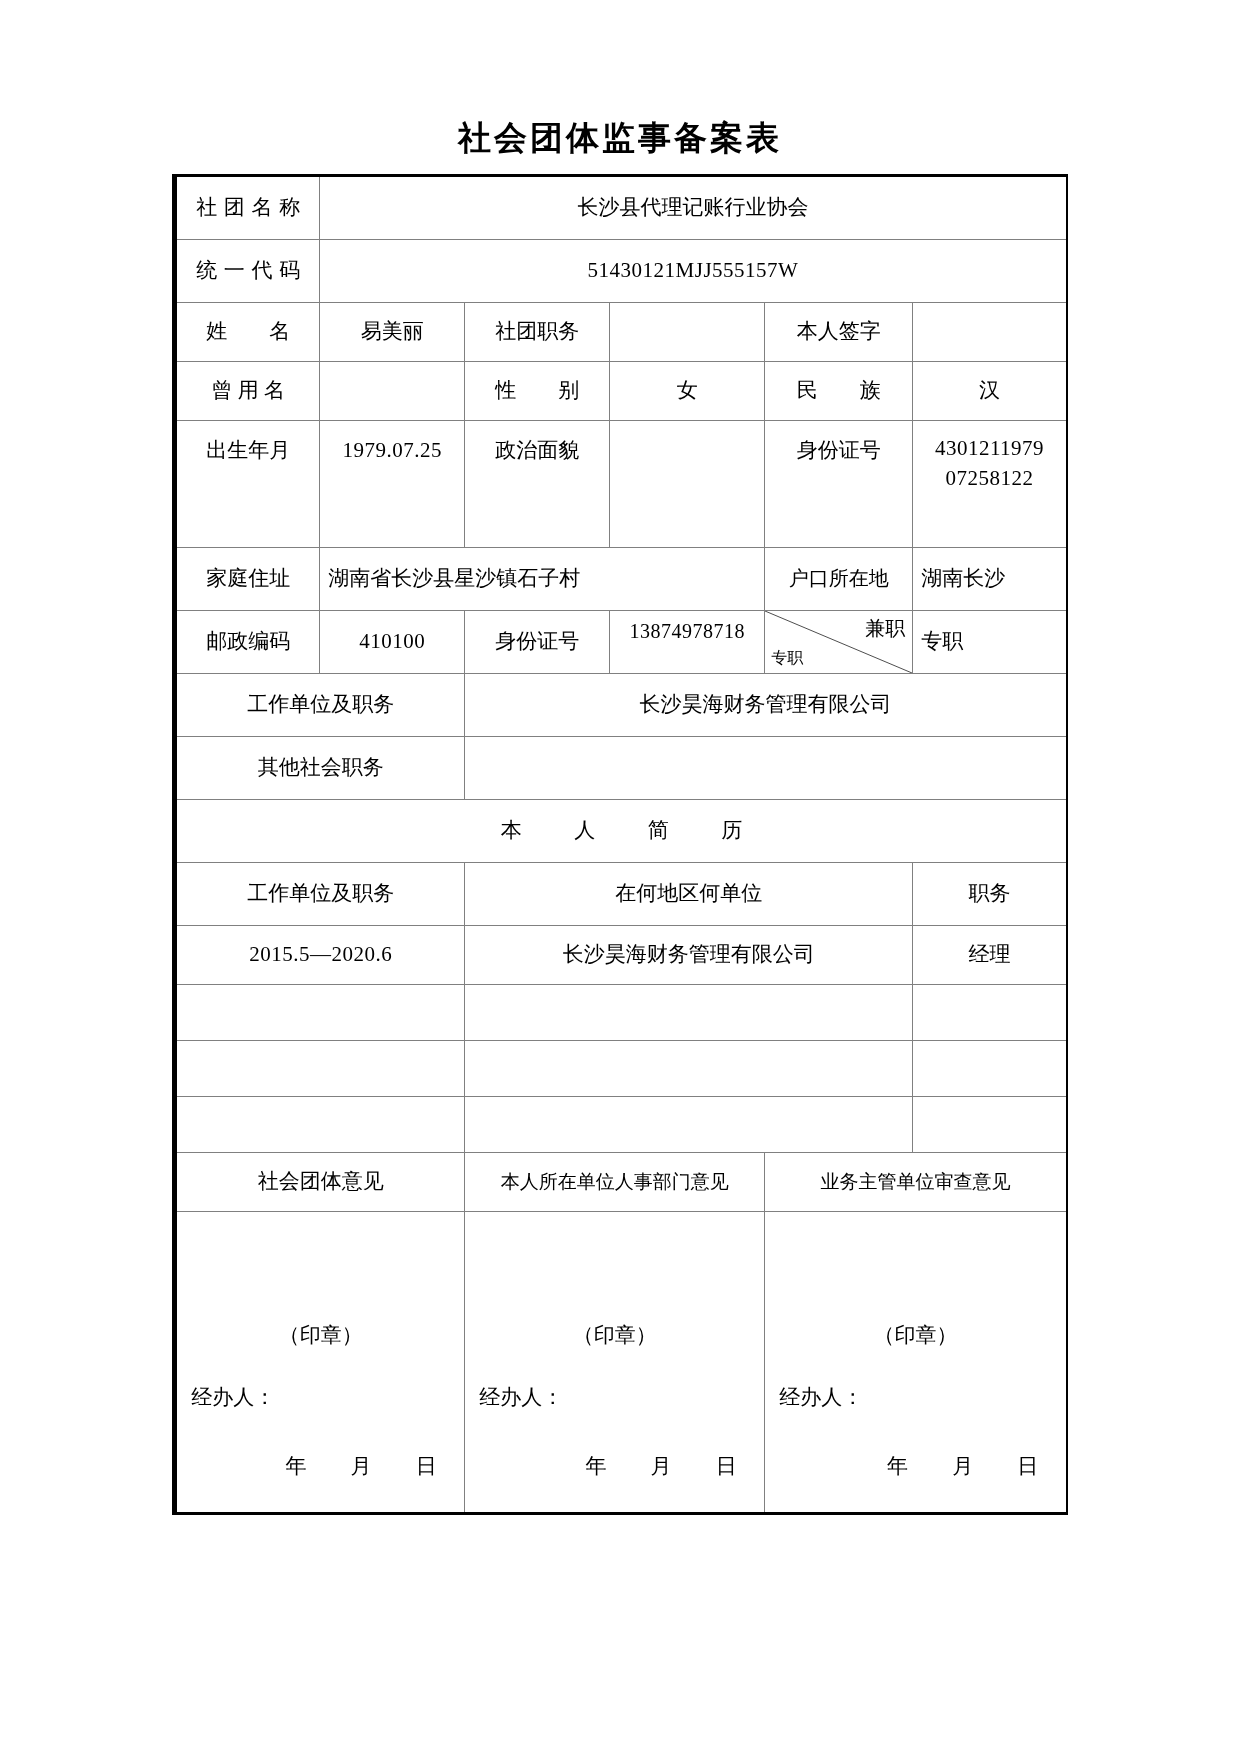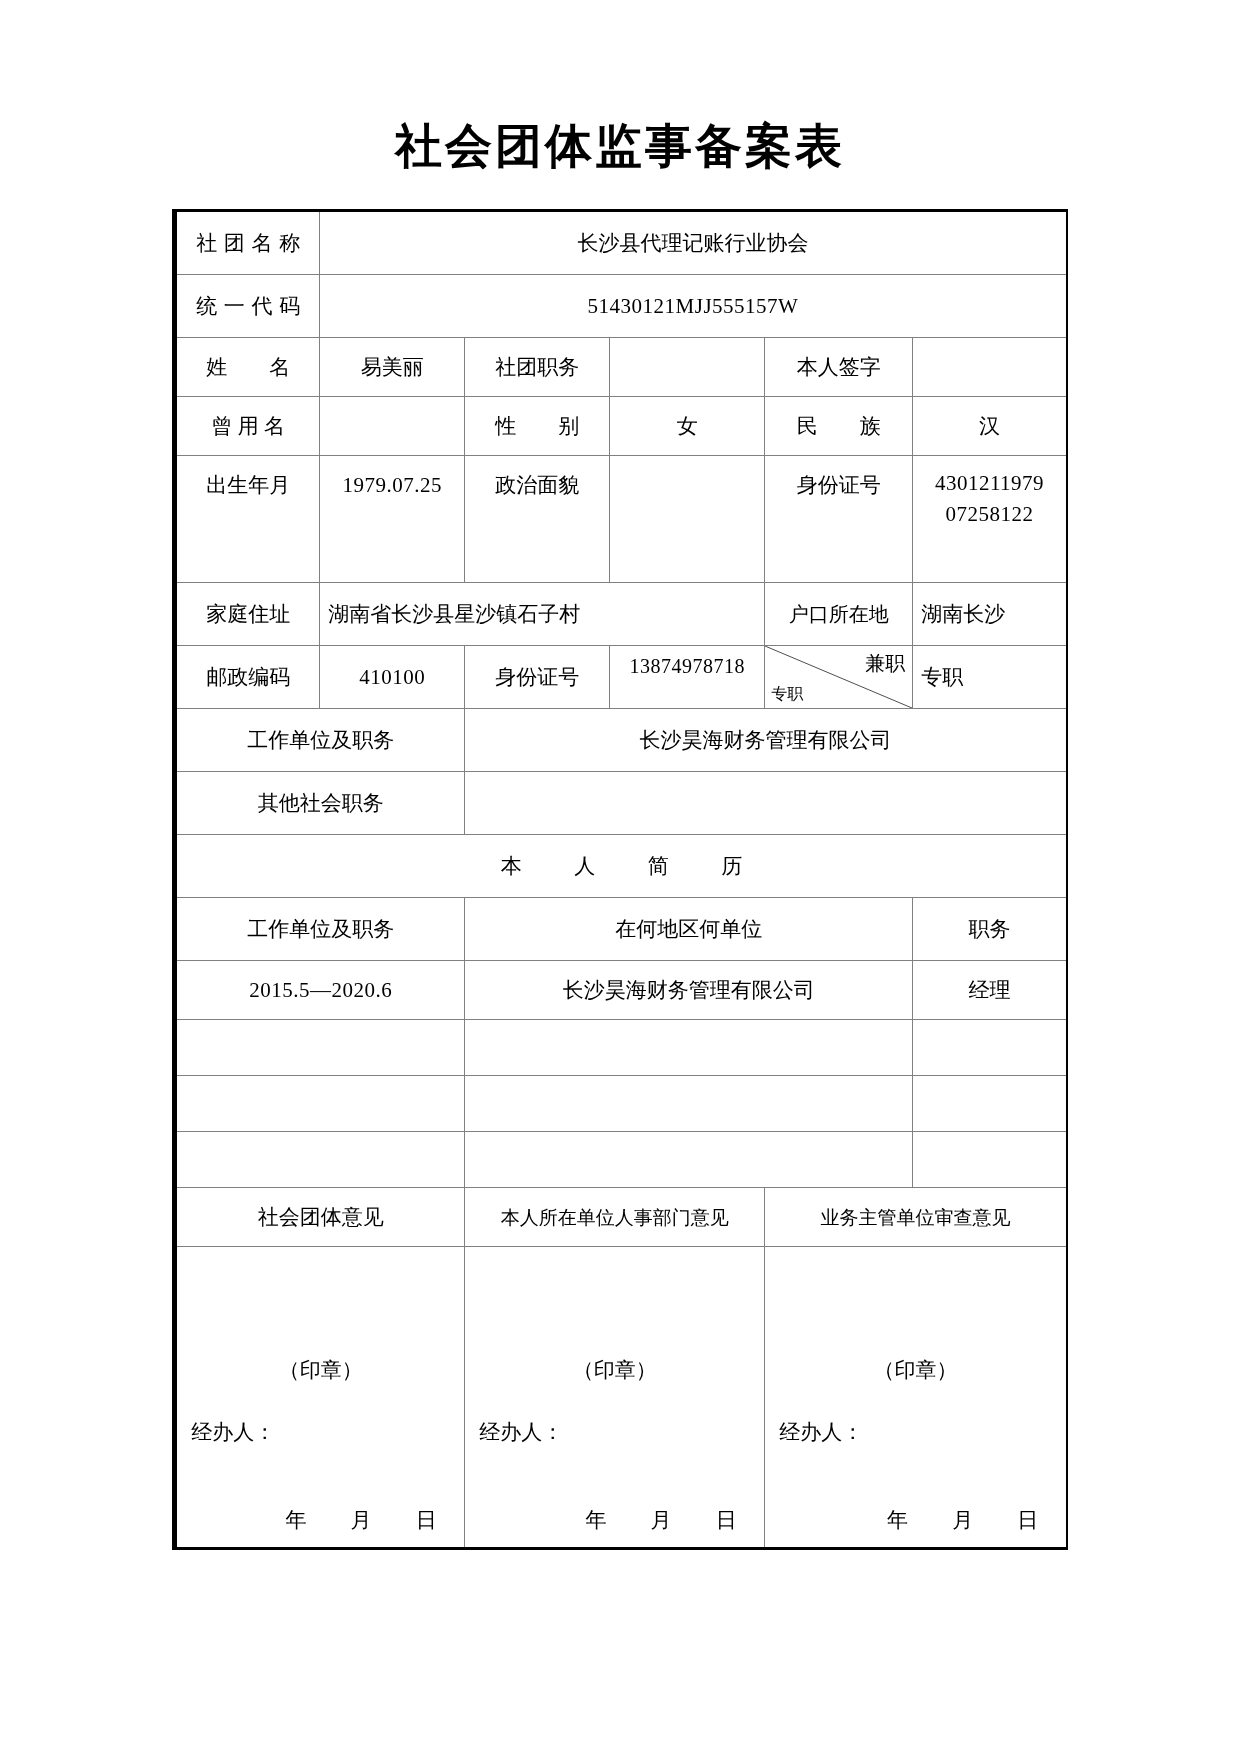--- a/index.html
+++ b/index.html
@@ -19,32 +19,32 @@
     width: 1240px;
     height: 1755px;
     box-sizing: border-box;
     padding: 0;
     position: relative;
   }
   .title {
     text-align: center;
     font-family: "DejaVu Sans", "Liberation Sans", sans-serif;
     font-weight: bold;
-    font-size: 47px;
+    font-size: 33px;
     letter-spacing: 3px;
     margin: 0;
     padding-top: 118px;
     padding-bottom: 0;
     line-height: 1.2;
   }
   table.form {
     border-collapse: collapse;
     table-layout: fixed;
     width: 892px;
-    margin: 35px auto 0 auto;
+    margin: 16px auto 0 auto;
     border-left: 5px solid #000;
     border-right: 2px solid #000;
     border-top: 3px solid #000;
     border-bottom: 3px solid #000;
   }
   table.form td {
     border: 1px solid #808080;
     padding: 0 8px;
     font-size: 21px;
     vertical-align: middle;
@@ -121,21 +121,21 @@
   }
   .handler {
     position: absolute;
     left: 14px;
     top: 170px;
     font-size: 21px;
   }
   .datesig {
     position: absolute;
     right: 16px;
-    bottom: 12px;
+    bottom: 30px;
     font-size: 21px;
     letter-spacing: 0.55em;
     text-indent: 0.55em;
   }
 </style>
 </head>
 <body>
 
 <div class="page">
 

